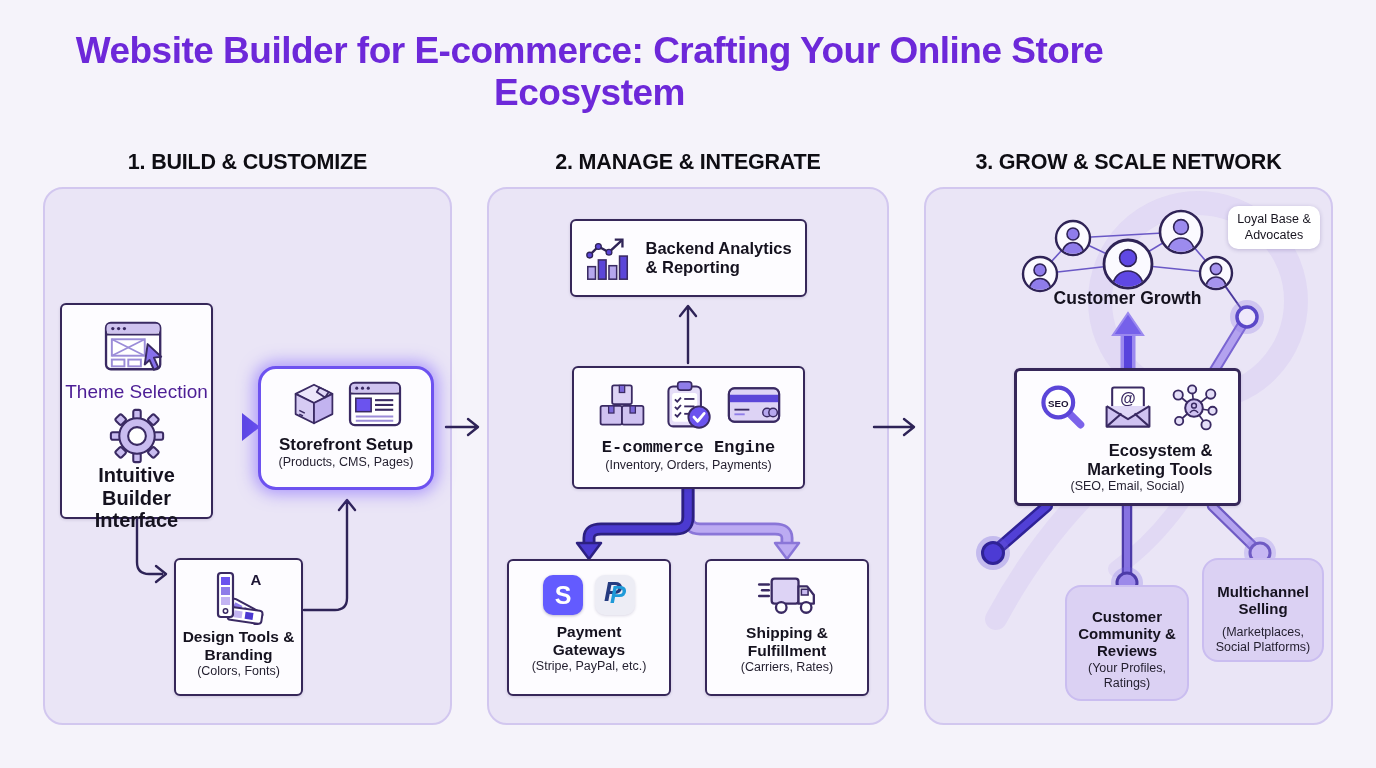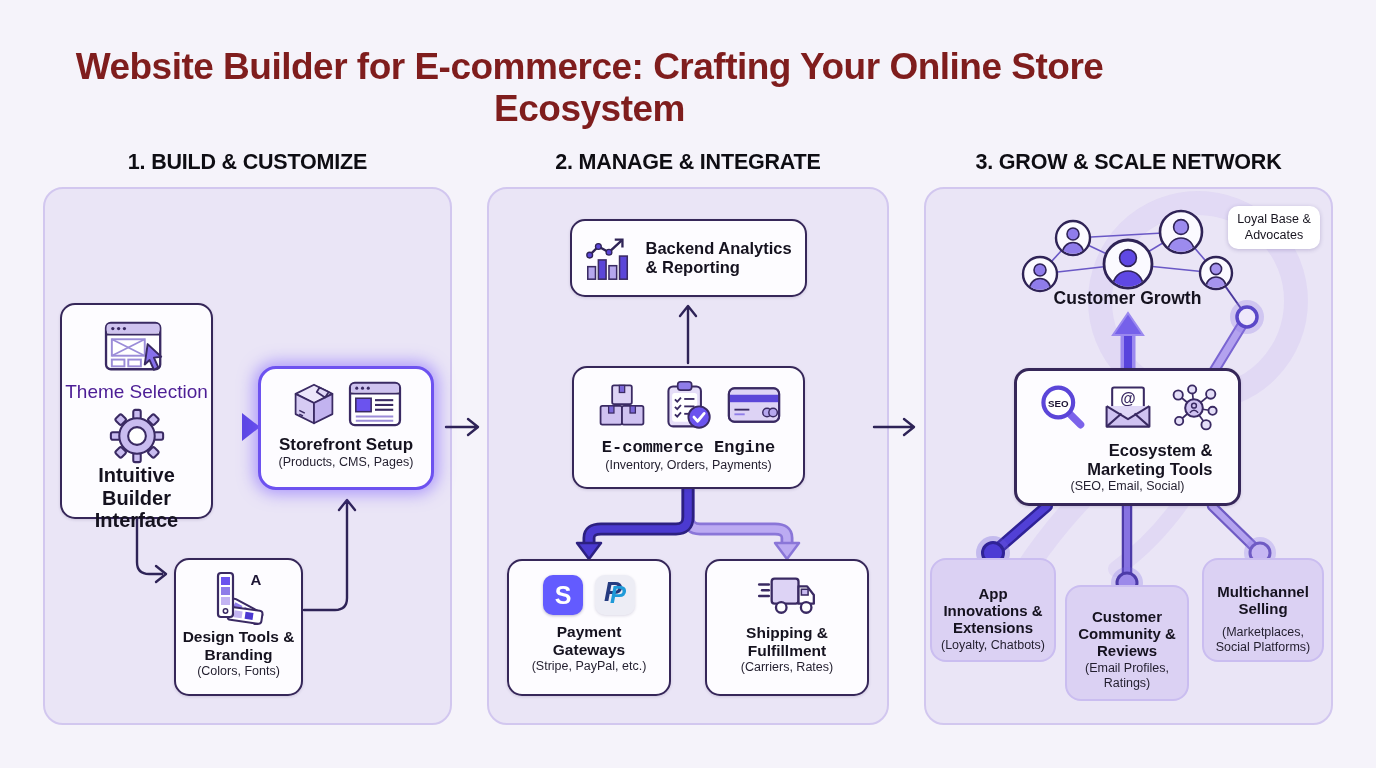--- a/index.html
+++ b/index.html
@@ -1,21 +1,21 @@
 <!DOCTYPE html>
 <html><head>
 <meta charset="utf-8">
 <style>
   html,body{margin:0;padding:0;background:#f5f3fa;font-family:"Liberation Sans",sans-serif;}
   #stage{position:relative;width:1376px;height:768px;overflow:hidden;background:#f5f3fa;}
   .abs{position:absolute;}
-  .page-title{width:1179px;top:46px;left:0;text-align:center;font-size:37px;font-weight:800;color:#7f1d1d;letter-spacing:-0.5px;}
+  .page-title{width:1179px;top:30px;left:0;text-align:center;font-size:37px;font-weight:800;color:#6d28d9;letter-spacing:-0.5px;}
   .sec-header{top:150px;text-align:center;font-size:21.5px;font-weight:800;color:#0e0d13;letter-spacing:-0.2px;z-index:2;}
   .panel{top:187px;height:538px;background:#eae5f6;border:2px solid #d2c7ef;border-radius:20px;box-sizing:border-box;z-index:0;overflow:hidden;}
-  .card{background:#fdfcff;border:2.5px solid #362759;border-radius:15px;box-sizing:border-box;text-align:center;z-index:2;box-shadow:0 1px 3px rgba(44,30,90,.15);}
+  .card{background:#fdfcff;border:2.5px solid #362759;border-radius:6px;box-sizing:border-box;text-align:center;z-index:2;box-shadow:0 1px 3px rgba(44,30,90,.15);}
   .glow{border:3px solid #6d52f0;box-shadow:0 0 16px 4px rgba(122,90,255,.55);border-radius:18px;}
   .subcard{background:#dbd1f3;border:2px solid #cabdf0;border-radius:16px;box-sizing:border-box;text-align:center;z-index:2;}
   .ctitle{font-weight:bold;color:#15121f;line-height:1.13;}
   .csub{color:#221e2e;line-height:1.22;}
   .small-label{font-size:19px;color:#4c1d95;}
   .iconrow{display:flex;justify-content:center;align-items:center;gap:12px;}
   .badge{background:#ffffff;border-radius:10px;box-shadow:0 1px 4px rgba(60,40,120,.25);font-size:12.5px;line-height:1.3;color:#17141f;text-align:center;padding:5px 4px;z-index:3;margin-left:7px;}
   .stripe-box{width:40px;height:40px;border-radius:10px;background:#635bff;color:#fff;font-weight:800;font-size:25px;display:flex;align-items:center;justify-content:center;box-shadow:0 1px 3px rgba(40,30,90,.3);}
   .paypal-box{width:40px;height:40px;border-radius:10px;background:#ededf5;position:relative;box-shadow:0 1px 3px rgba(40,30,90,.15);}
   .paypal-box .p1{position:absolute;left:9px;top:2px;font-weight:800;font-style:italic;font-size:27px;color:#253b80;}
@@ -390,28 +390,24 @@
           <circle cx="48" cy="31" r="4.4"></circle>
             <circle cx="41" cy="46" r="5"></circle>
             <circle cx="12" cy="42" r="4.4"></circle>
         </g>
       </svg>
     </div>
     <div class="ctitle" style="font-size:16.5px;margin:7px auto 0;width:170px;text-align:right;">Ecosystem &amp; Marketing Tools</div>
     <div class="csub" style="font-size:12.5px;margin-top:1px;">(SEO, Email, Social)</div>
   </div>
 
-  <div class="abs subcard" style="left:930px;top:558px;width:126px;height:104px;padding-top:26px;">
-    <div class="ctitle" style="font-size:15px;margin:0 auto;width:108px;">App Innovations &amp; Extensions</div>
-    <div class="csub" style="font-size:12.5px;margin-top:1px;">(Loyalty, Chatbots)</div>
-  </div>
 
   <div class="abs subcard" style="left:1065px;top:585px;width:124px;height:116px;padding-top:22px;">
     <div class="ctitle" style="font-size:15px;margin:0 auto;width:104px;">Customer Community &amp; Reviews</div>
-    <div class="csub" style="font-size:12.5px;margin:1px auto 0;width:104px;">(Email Profiles, Ratings)</div>
+    <div class="csub" style="font-size:12.5px;margin:1px auto 0;width:104px;">(Your Profiles, Ratings)</div>
   </div>
 
   <div class="abs subcard" style="left:1202px;top:558px;width:122px;height:104px;padding-top:24px;">
     <div class="ctitle" style="font-size:15px;margin:0 auto;width:106px;">Multichannel Selling</div>
     <div class="csub" style="font-size:12.5px;margin:7px auto 0;width:108px;">(Marketplaces, Social Platforms)</div>
   </div>
 
 </div>
 
 </body></html>

